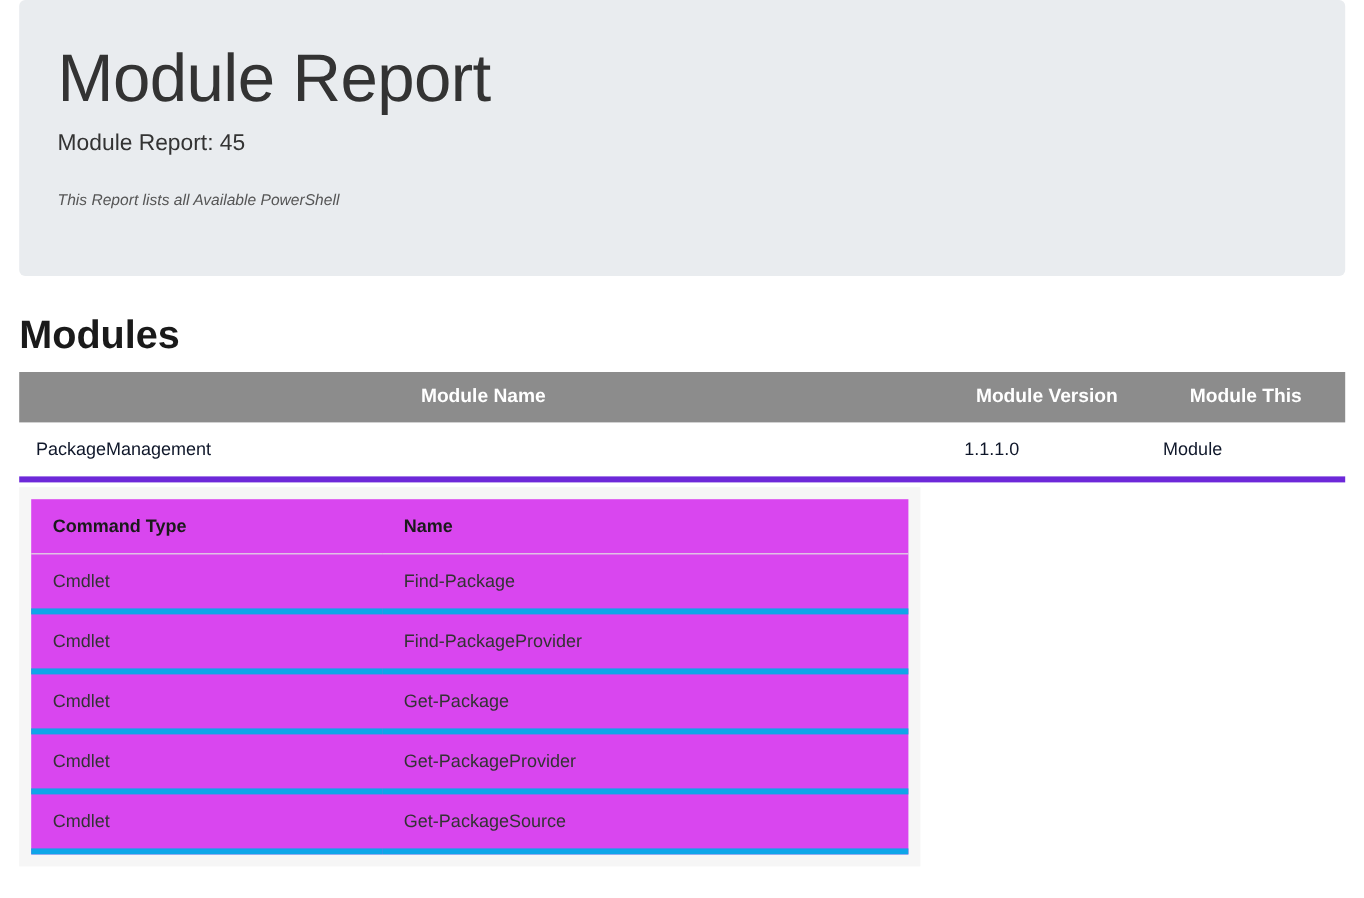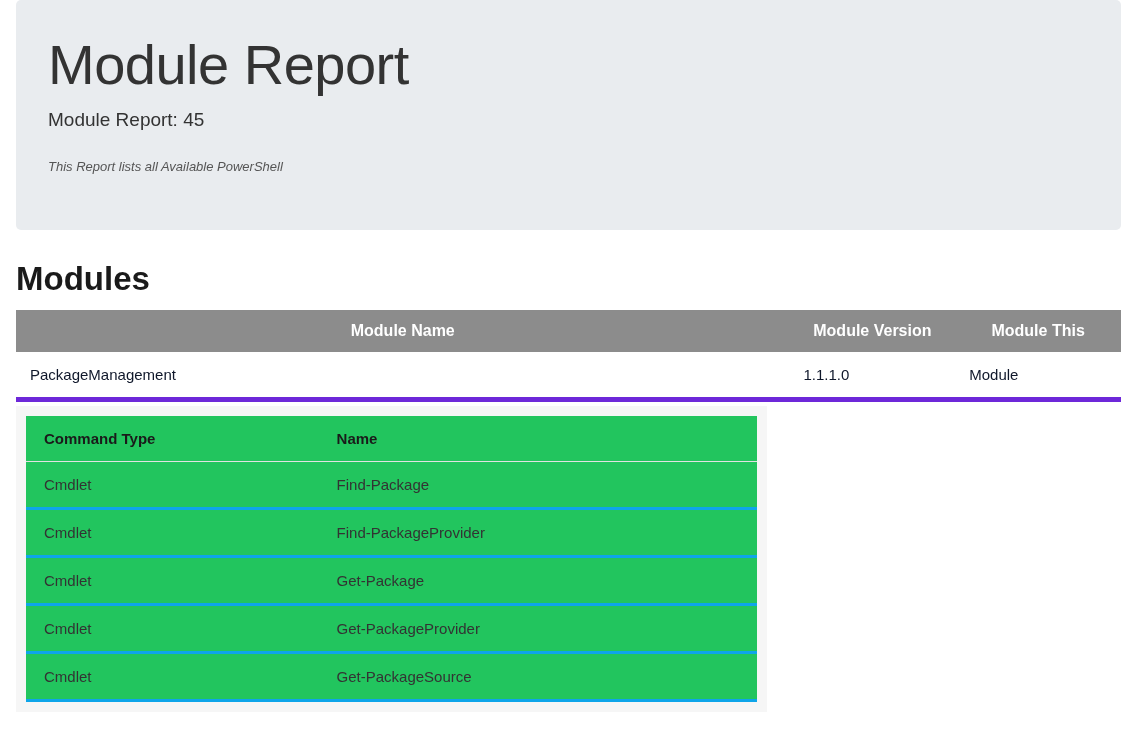--- a/index.html
+++ b/index.html
@@ -68,37 +68,37 @@
     }
     .nested-wrap {
       background: #f6f6f6;
       padding: 10px;
       margin-top: 4px;
       display: inline-block;
       width: 68%;
     }
     .commands-table {
       width: 100%;
-      background: #22c55e;
+      background: #d946ef;
       border-collapse: collapse;
     }
     .commands-table thead th {
       font-weight: 700;
       font-size: 15px;
       text-align: left;
       padding: 14px 18px;
       color: #1a1a1a;
       border-bottom: 1px solid #e2e2e2;
     }
     .commands-table thead th.col-ctype { width: 40%; }
     .commands-table thead th.col-cname { width: 60%; }
     .commands-table tbody td {
       font-size: 15px;
       padding: 14px 18px;
-      border-bottom: 3px solid #0ea5e9;
+      border-bottom: 5px solid #0ea5e9;
       color: #333;
     }
   </style>
 </head>
 <body>
 
 
 
 <div class="jumbotron">
   <h1>Module Report</h1>

